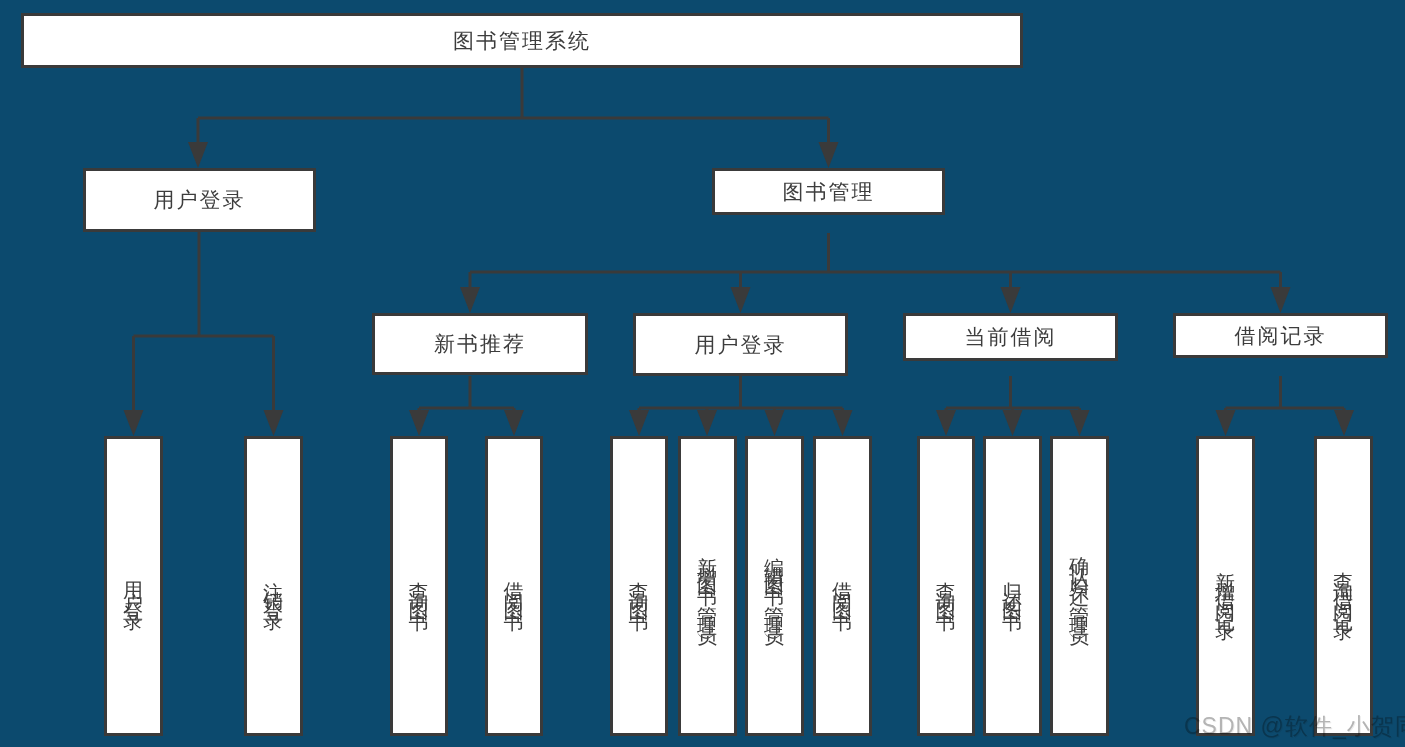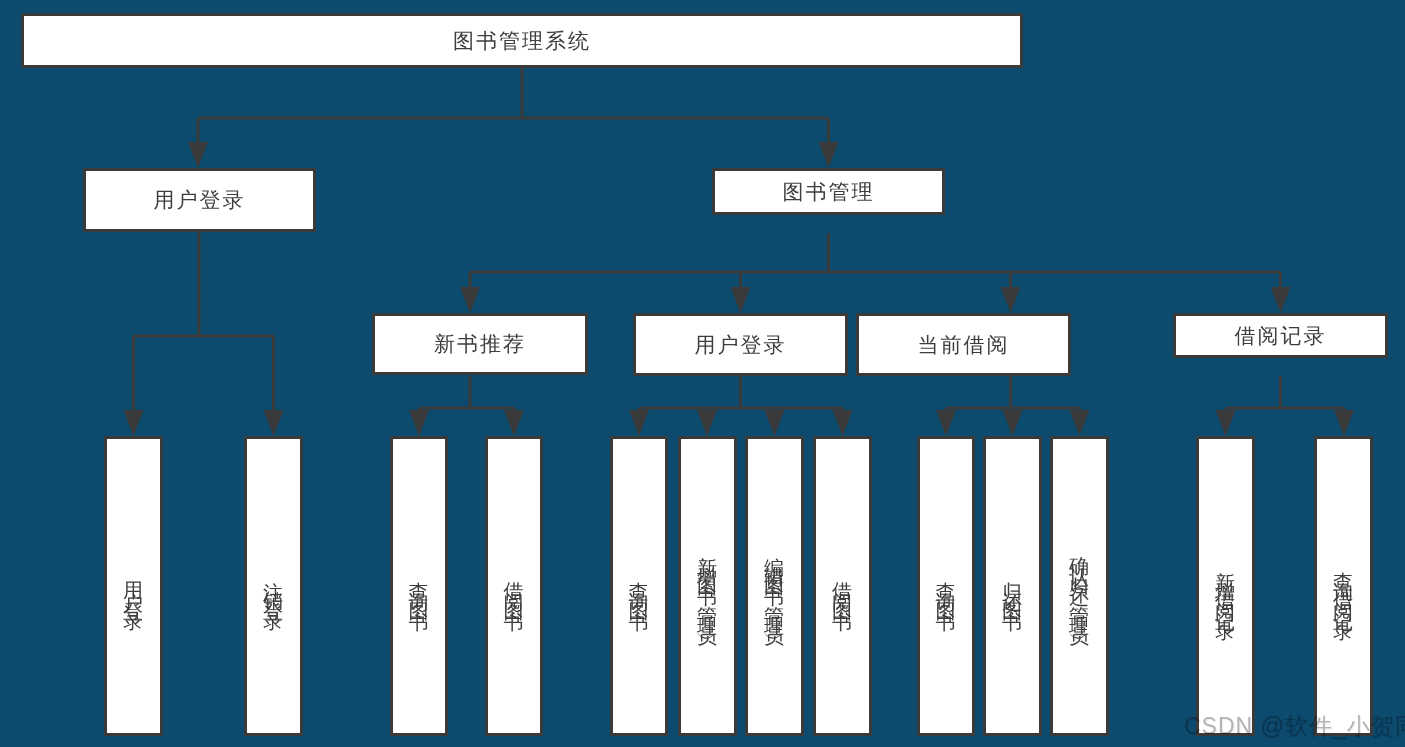--- a/index.html
+++ b/index.html
@@ -54,21 +54,21 @@
     </g>
   </svg>
 
   <div class="node hbox" style="left:21px;top:13px;width:1002px;height:55px">图书管理系统</div>
 
   <div class="node hbox" style="left:83px;top:168px;width:233px;height:64px">用户登录</div>
   <div class="node hbox" style="left:712px;top:168px;width:233px;height:47px">图书管理</div>
 
   <div class="node hbox" style="left:372px;top:313px;width:216px;height:62px">新书推荐</div>
   <div class="node hbox" style="left:633px;top:313px;width:215px;height:63px">用户登录</div>
-  <div class="node hbox" style="left:856px;top:313px;width:215px;height:63px">当前借阅</div>
+  <div class="node hbox" style="left:903px;top:313px;width:215px;height:48px">当前借阅</div>
   <div class="node hbox" style="left:1173px;top:313px;width:215px;height:45px">借阅记录</div>
 
   <div class="node vbox" style="left:104px;top:436px;width:59px;height:300px">用户登录</div>
   <div class="node vbox" style="left:244px;top:436px;width:59px;height:300px">注销登录</div>
 
   <div class="node vbox" style="left:390px;top:436px;width:58px;height:300px">查询图书</div>
   <div class="node vbox" style="left:485px;top:436px;width:58px;height:300px">借阅图书</div>
 
   <div class="node vbox" style="left:610px;top:436px;width:58px;height:300px">查询图书</div>
   <div class="node vbox" style="left:678px;top:436px;width:59px;height:300px">新增图书（管理员）</div>

